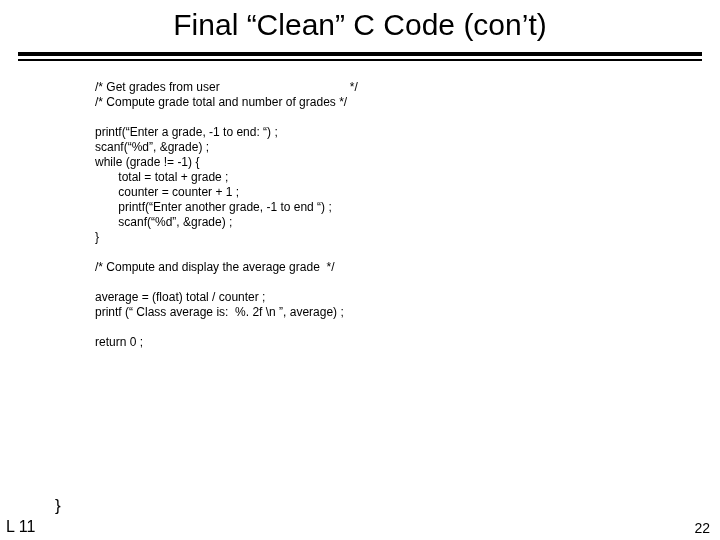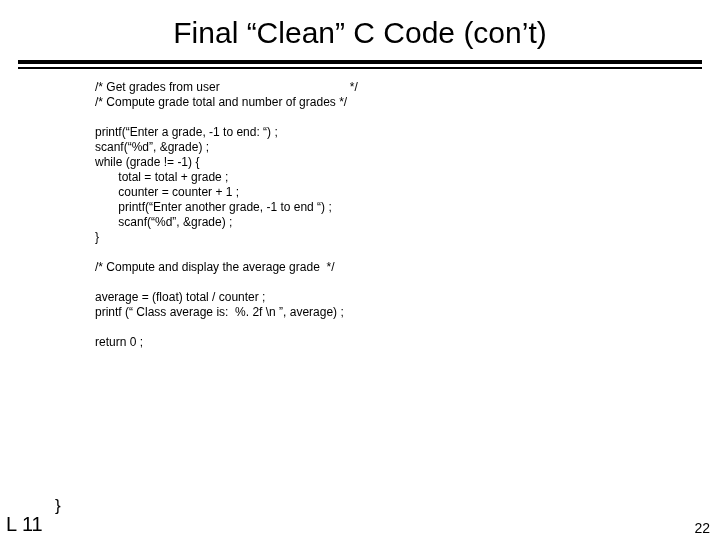--- a/index.html
+++ b/index.html
@@ -14,21 +14,21 @@
   }
   .slide {
     position: relative;
     width: 720px;
     height: 540px;
     box-sizing: border-box;
   }
   .title {
     font-size: 30px;
     text-align: center;
-    padding-top: 16px;
+    padding-top: 8px;
     padding-bottom: 10px;
     font-weight: normal;
   }
   .rule {
     margin: 0 18px;
   }
   .rule .bar1 {
     height: 4px;
     background: #000;
   }
@@ -51,21 +51,21 @@
   .brace {
     position: absolute;
     left: 55px;
     top: 496px;
     font-size: 17px;
   }
   .footer-left {
     position: absolute;
     left: 6px;
     bottom: 4px;
-    font-size: 20px;
+    font-size: 16px;
   }
   .footer-right {
     position: absolute;
     right: 10px;
     bottom: 4px;
     font-size: 14px;
     margin-left: 47px;
   }
 </style>
 </head>

